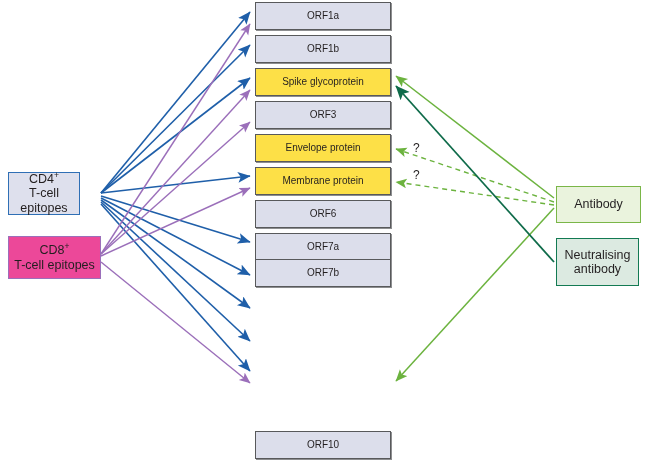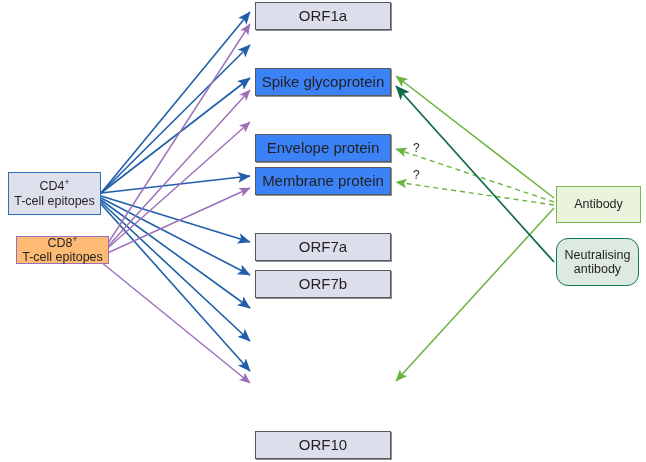--- a/index.html
+++ b/index.html
@@ -31,45 +31,45 @@
     justify-content: center;
     text-align: center;
     line-height: 1.15;
     color: #231f20;
   }
   .protein {
     left: 255px;
     width: 136px;
     height: 28px;
     border: 1px solid #58595b;
-    font-size: 15px;
+    font-size: 10px;
     box-shadow: 1px 1px 0 0 #8d8e90;
   }
   .protein.grey  { background: #dcdeeb; }
-  .protein.pink  { background: #3b82f6; text-align: center; }
+  .protein.pink  { background: #fde047; text-align: center; }
   .side {
     font-size: 12.5px;
     border-width: 1.5px;
     border-style: solid;
   }
   #node-cd4 {
-    left: 8px; top: 172px; width: 93px; height: 43px;
+    left: 8px; top: 172px; width: 72px; height: 43px;
     background: #dee0ed; border-color: #2f6fb5;
   }
   #node-cd8 {
-    left: 8px; top: 236px; width: 93px; height: 28px;
-    background: #fdba74; border-color: #9b6fba; margin-left: 8px;
+    left: 8px; top: 236px; width: 93px; height: 43px;
+    background: #ec4899; border-color: #9b6fba;
   }
   #node-antibody {
     left: 556px; top: 186px; width: 85px; height: 37px;
     background: #eaf3dd; border-color: #7ab648;
   }
   #node-neutralising {
     left: 556px; top: 238px; width: 83px; height: 48px;
-    background: #dceae1; border-color: #137a53; border-radius: 12px;
+    background: #dceae1; border-color: #137a53;
   }
   .qmark {
     position: absolute;
     font-size: 12px;
     color: #231f20;
   }
   sup { font-size: 0.68em; vertical-align: super; line-height: 0; }
 </style>
 </head>
 <body>
@@ -137,33 +137,42 @@
   <div class="node side" id="node-cd8">
     <div>
       <span>CD8</span><sup>+</sup><br>
       <span>T-cell epitopes</span>
     </div>
   </div>
 
   <div class="node protein grey" style="top:2px">
       <span>ORF1a</span>
     </div>
+  <div class="node protein grey" style="top:35px">
+      <span>ORF1b</span>
+    </div>
   <div class="node protein pink" style="top:68px">
       <span>Spike glycoprotein</span>
+    </div>
+  <div class="node protein grey" style="top:101px">
+      <span>ORF3</span>
     </div>
   <div class="node protein pink" style="top:167px">
       <span>Membrane protein</span>
     </div>
   <div class="node protein pink" style="top:134px">
       <span>Envelope protein</span>
     </div>
+  <div class="node protein grey" style="top:200px">
+      <span>ORF6</span>
+    </div>
   <div class="node protein grey" style="top:233px">
       <span>ORF7a</span>
     </div>
-  <div class="node protein grey" style="top:270px">
+  <div class="node protein grey" style="top:259px">
       <span>ORF7b</span>
     </div>
   <div class="node protein grey" style="top:431px">
       <span>ORF10</span>
     </div>
 
   <div class="node side" id="node-antibody">
     <span>Antibody</span>
   </div>
 

